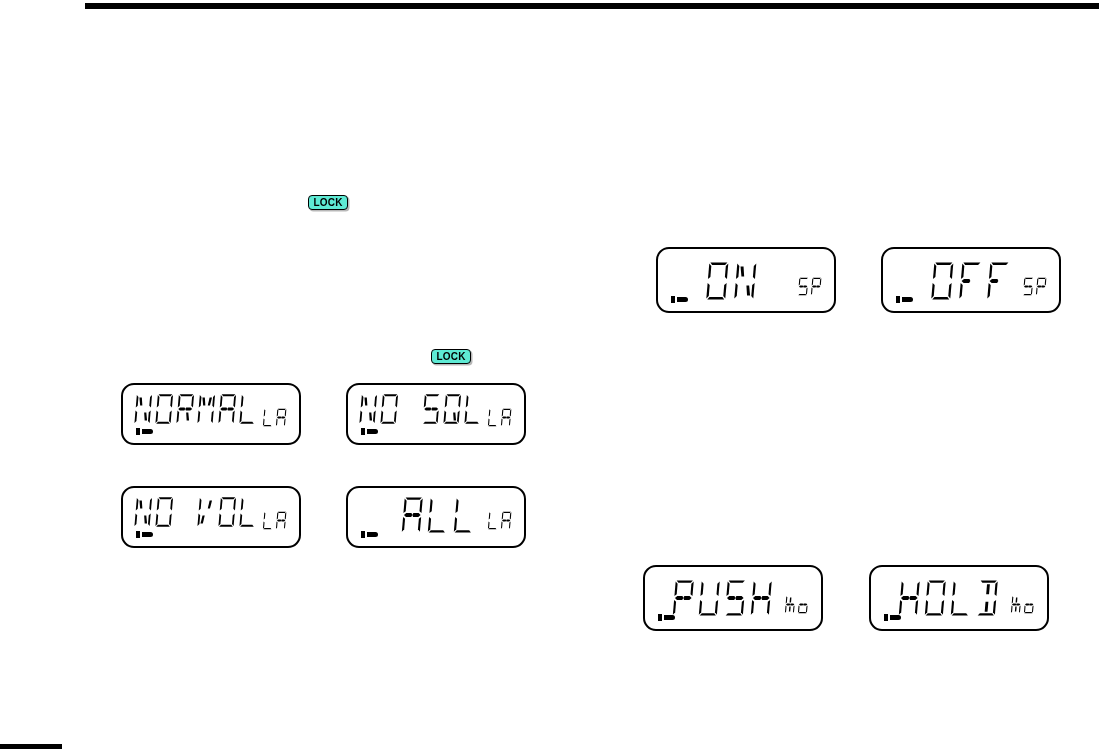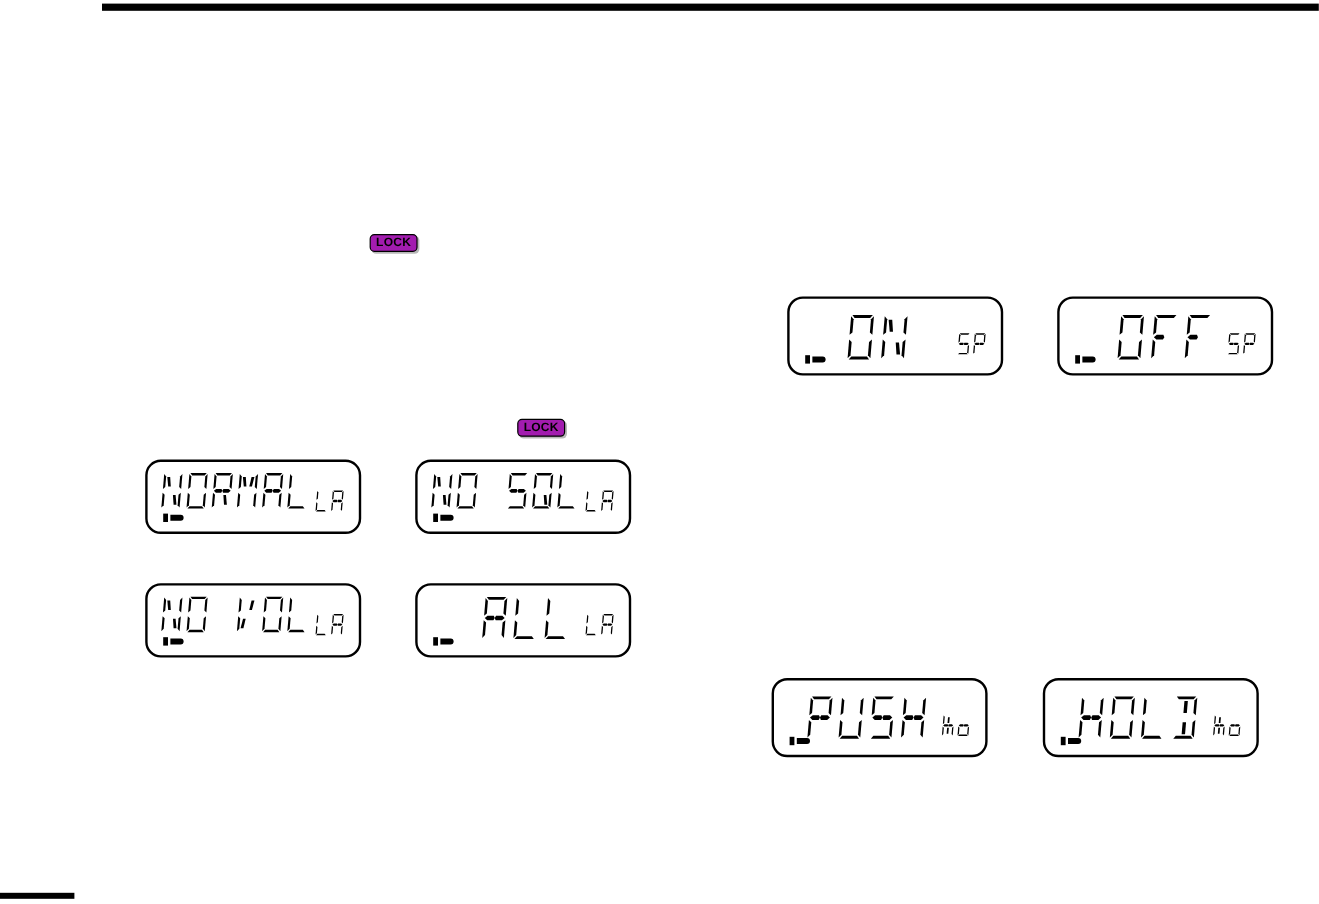--- a/index.html
+++ b/index.html
@@ -37,21 +37,21 @@
 
   
   .lock-badge {
     position: absolute;
     display: inline-flex;
     align-items: center;
     justify-content: center;
     box-sizing: border-box;
     border: 1.5px solid #000000;
     border-radius: 4px;
-    background: #a21caf;
+    background: #5eead4;
     color: #000000;
     font-family: "Liberation Sans", sans-serif;
     font-weight: 700;
     letter-spacing: 0.2px;
     box-shadow: 1.5px 1.5px 0 0 #b8b8b8;
   }
 
   
   .lcd {
     position: absolute;

